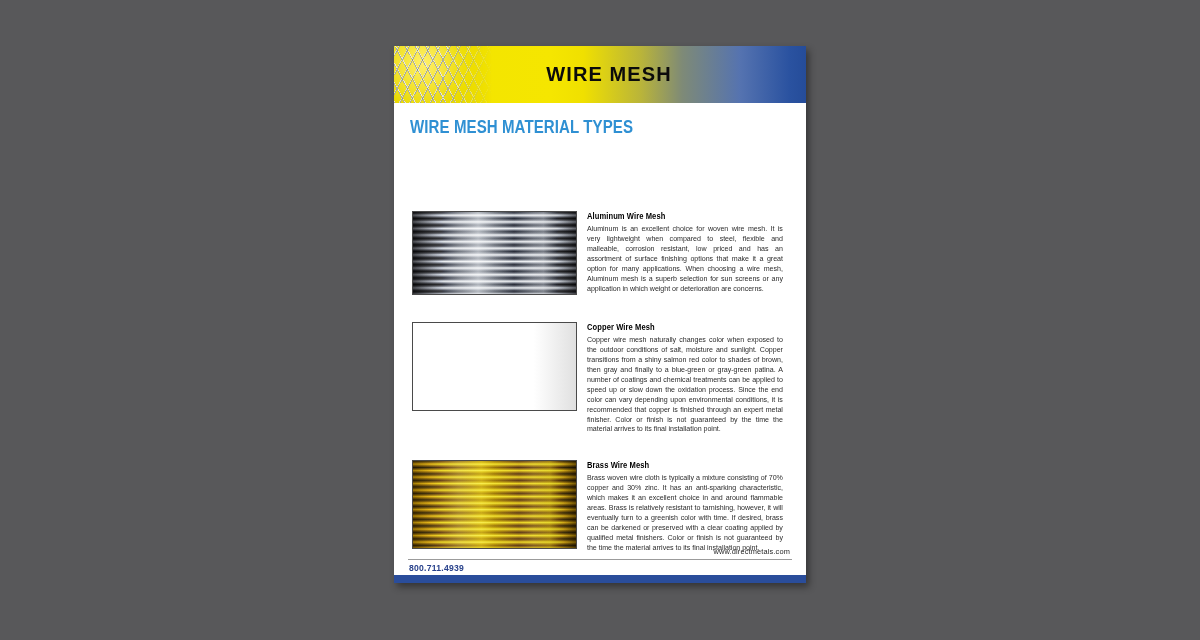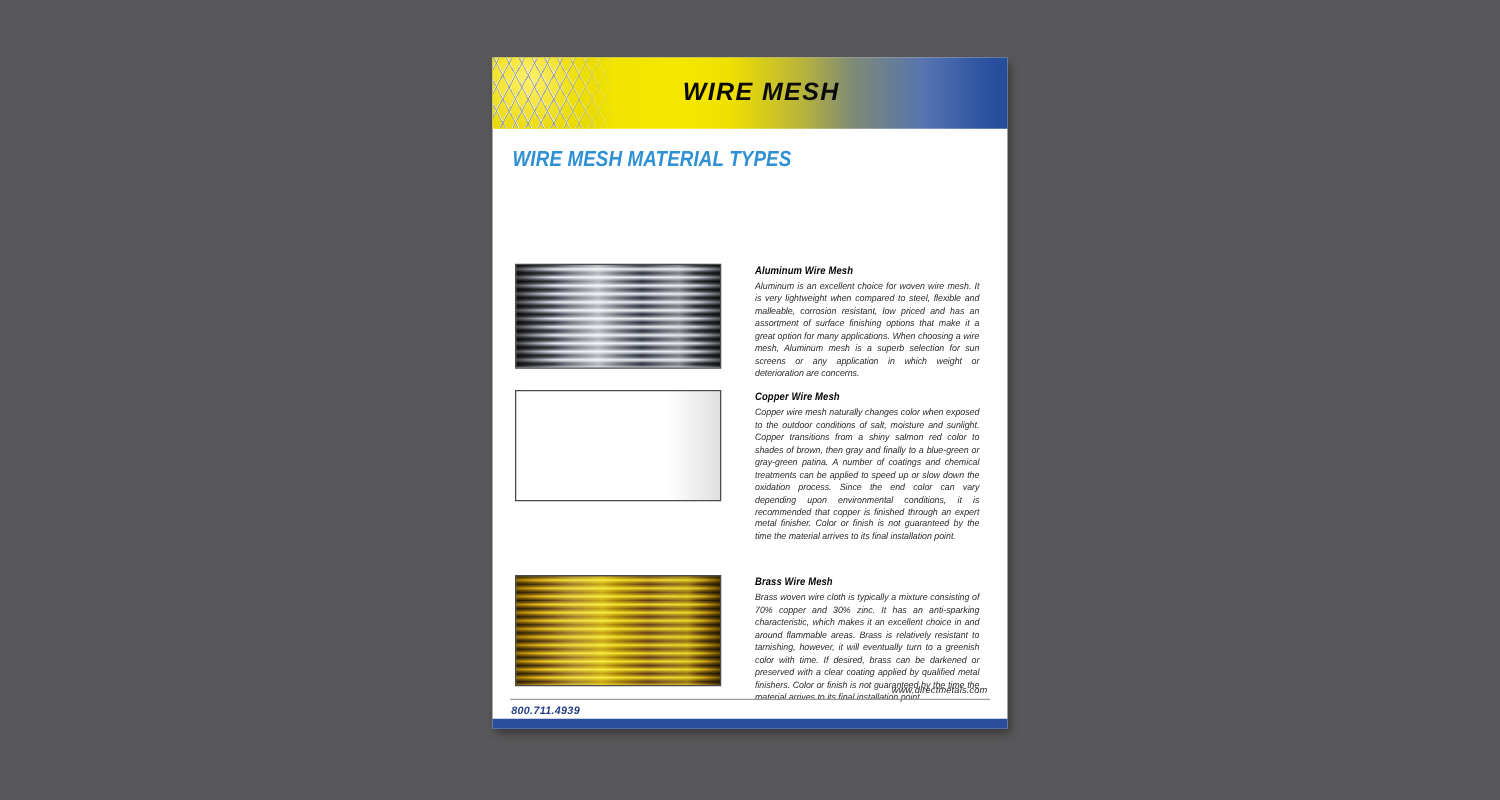--- a/index.html
+++ b/index.html
@@ -17,21 +17,20 @@
     background: #58585a;
   }
 
   
   #page {
     position: absolute;
     left: 394px; top: 46px;
     width: 412px; height: 537px;
     background: #ffffff;
     box-shadow: 3px 4px 7px rgba(0,0,0,0.40);
-    font-style: italic;
   }
 
   
   .banner {
     position: relative;
     height: 57px;
     width: 100%;
     overflow: hidden;
     background: linear-gradient(to right,
        #f2e400 0%, #f5e600 38%, #f0e000 46%,
@@ -108,21 +107,21 @@
   .block-img {
     width: 165px;
     flex: 0 0 165px;
     height: 84px;
     border: 1px solid #4a4a4a;
     position: relative;
     overflow: hidden;
   }
   .block-text {
     flex: 1 1 auto;
-    padding-left: 27px;
+    padding-left: 10px;
   }
   .block-head {
     font-size: 8.6px;
     font-weight: bold;
     color: #000;
     transform: scaleX(0.88);
     transform-origin: left top;
     white-space: nowrap;
     margin-bottom: 3px;
     letter-spacing: 0.1px;
@@ -224,21 +223,21 @@
       <div class="block" style="top:108px">
         <div class="block-img wire-alu">
           <div class="wire-sheen"></div>
         </div>
         <div class="block-text">
           <div class="block-head">Aluminum Wire Mesh</div>
           <div class="block-body">Aluminum is an excellent choice for woven wire mesh. It is very lightweight when compared to steel, flexible and malleable, corrosion resistant, low priced and has an assortment of surface finishing options that make it a great option for many applications. When choosing a wire mesh, Aluminum mesh is a superb selection for sun screens or any application in which weight or deterioration are concerns.</div>
         </div>
       </div>
 
-      <div class="block" style="top:209px">
+      <div class="block" style="top:219px">
         <div class="block-img wire-cop" style="height:89px">
           <div class="wire-sheen"></div>
         </div>
         <div class="block-text">
           <div class="block-head">Copper Wire Mesh</div>
           <div class="block-body">Copper wire mesh naturally changes color when exposed to the outdoor conditions of salt, moisture and sunlight. Copper transitions from a shiny salmon red color to shades of brown, then gray and finally to a blue-green or gray-green patina. A number of coatings and chemical treatments can be applied to speed up or slow down the oxidation process. Since the end color can vary depending upon environmental conditions, it is recommended that copper is finished through an expert metal finisher. Color or finish is not guaranteed by the time the material arrives to its final installation point.</div>
         </div>
       </div>
 
       <div class="block" style="top:357px">

